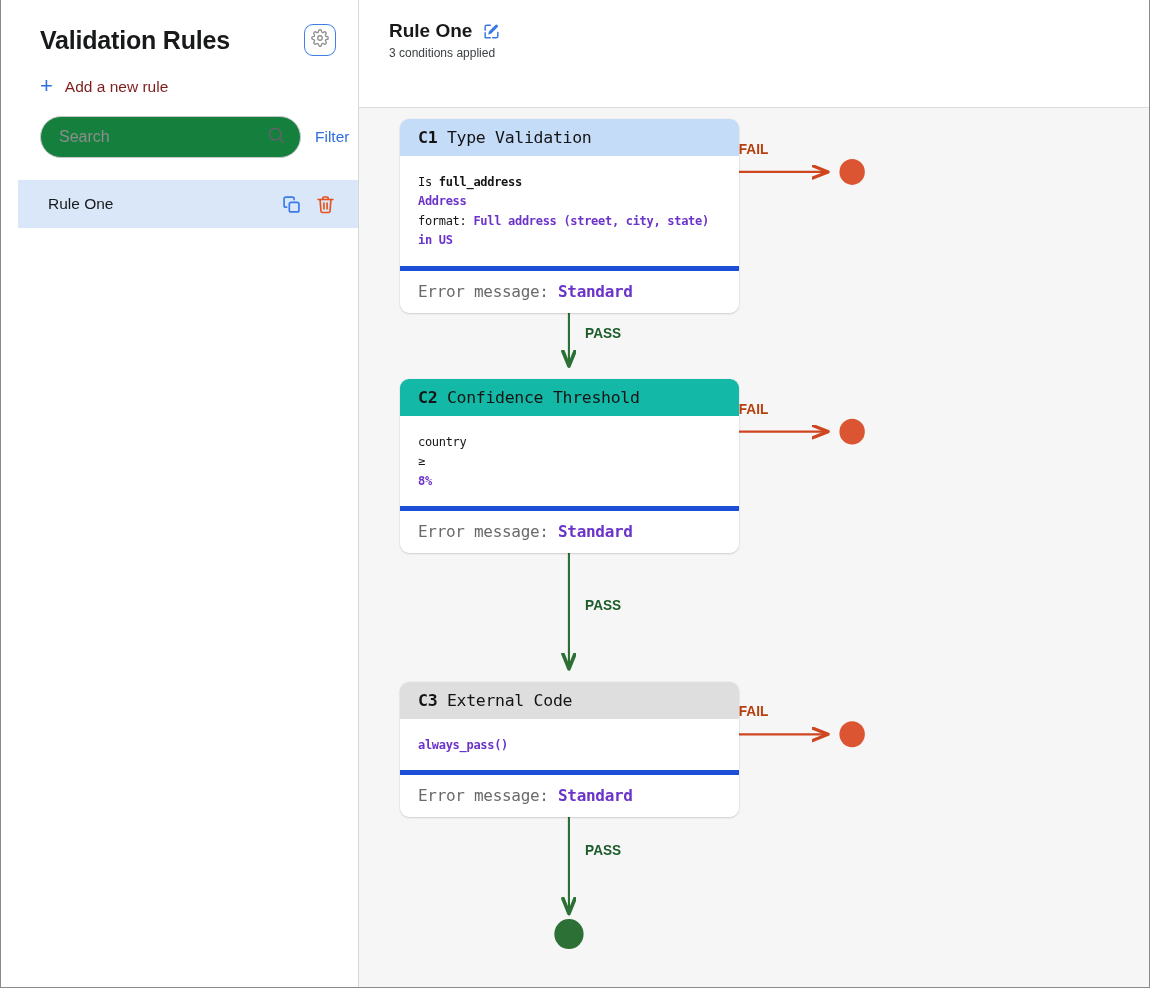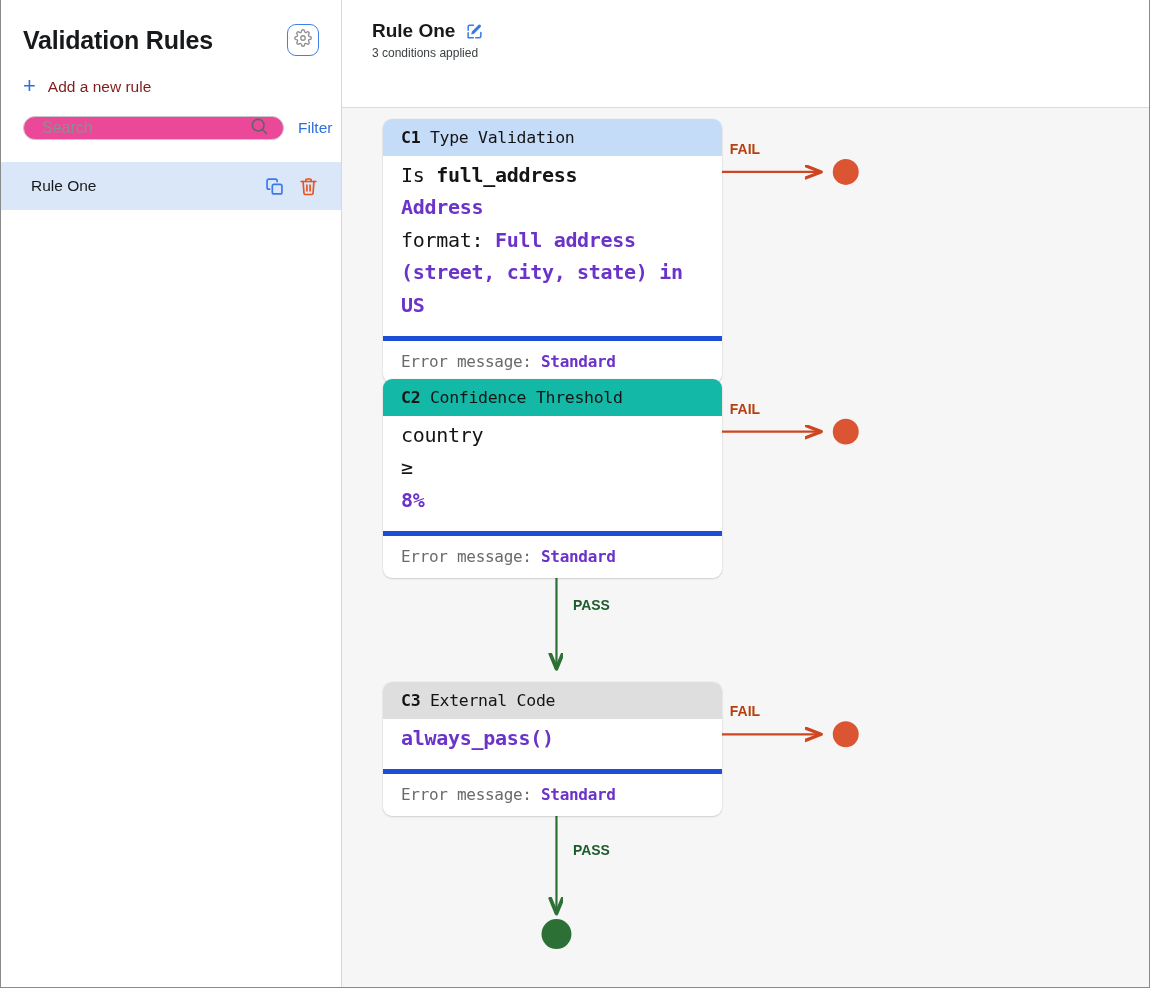--- a/index.html
+++ b/index.html
@@ -26,20 +26,21 @@
 
   
   .sidebar {
     width: 341px;
     flex: 0 0 341px;
     box-sizing: border-box;
     background: #ffffff;
     border-right: 1px solid #d8d8d8;
     padding: 0;
     position: relative;
+    margin-left: 17px;
   }
 
   .sidebar-head {
     display: flex;
     align-items: center;
     justify-content: space-between;
     padding: 24px 22px 0 22px;
   }
   .sidebar-title {
     font-size: 25px;
@@ -83,28 +84,28 @@
   }
 
   .search-row {
     display: flex;
     align-items: center;
     gap: 14px;
     padding: 18px 22px 0 22px;
   }
   .search-box {
     flex: 0 0 245px;
-    height: 24px;
+    height: 42px;
     box-sizing: border-box;
     border: 1px solid #c8c8c8;
     border-radius: 22px;
     display: flex;
     align-items: center;
     padding: 0 14px 0 18px;
-    background: #ec4899;
+    background: #15803d;
   }
   .search-input {
     flex: 1;
     border: none;
     outline: none;
     font-family: "Liberation Sans", sans-serif;
     font-size: 16px;
     color: #1b1b1b;
     background: transparent;
     padding: 0;
@@ -207,22 +208,22 @@
     font-size: 16.5px;
     color: #141414;
     letter-spacing: -0.3px;
   }
   .cond-head .cnum { font-weight: bold; }
   .cond-head.blue { background: #c5dcf8; }
   .cond-head.purple { background: #14b8a6; }
   .cond-head.gray { background: #dedede; }
 
   .cond-body {
-    padding: 3px 18px 15px 18px;
-    font-size: 20px;
+    padding: 17px 18px 15px 18px;
+    font-size: 12px;
     line-height: 1.62;
     color: #141414;
     letter-spacing: -0.3px;
   }
   .cond-body .bold { font-weight: bold; }
   .cond-body .accent { color: #6b33c9; font-weight: bold; }
   .cond-body .line { white-space: pre-wrap; }
 
   .cond-foot {
     border-top: 5px solid #1d4ed8;

